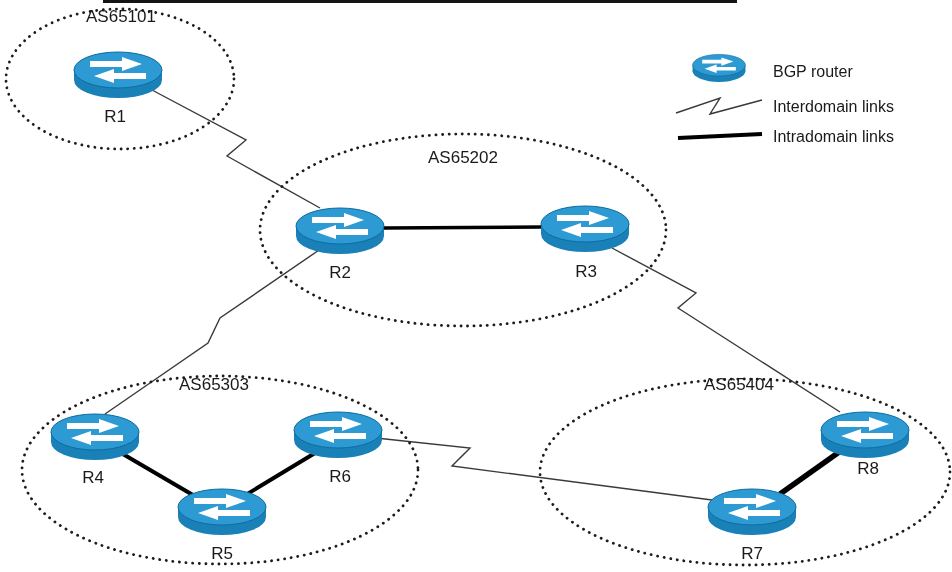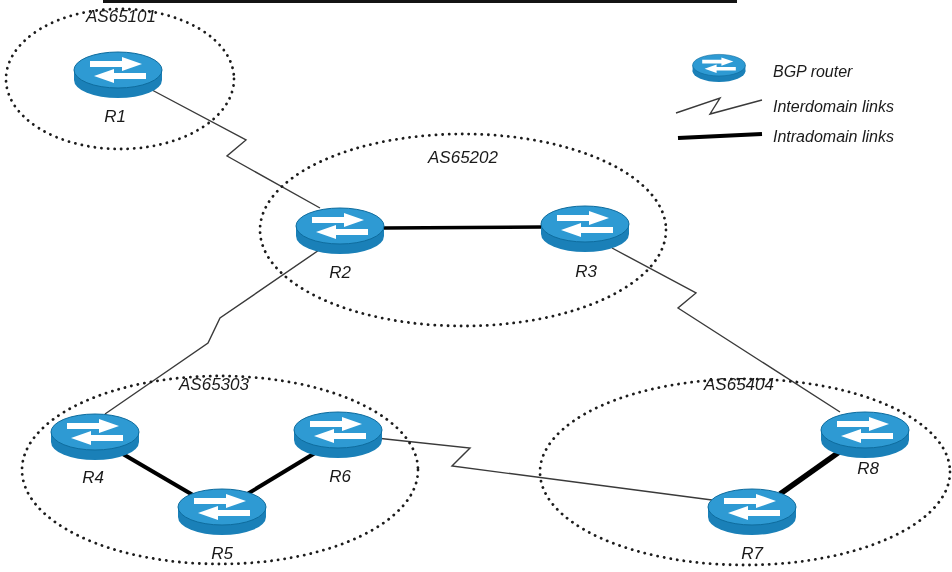--- a/index.html
+++ b/index.html
@@ -8,21 +8,20 @@
     background: #ffffff;
     width: 952px;
     height: 572px;
     overflow: hidden;
   }
   #stage {
     position: relative;
     width: 952px;
     height: 572px;
     background: #ffffff;
-    font-style: italic;
   }
   svg text {
     font-family: "Liberation Sans", sans-serif;
     fill: #1a1a1a;
   }
   .as-label   { font-size: 17px; }
   .node-label { font-size: 17px; }
   .legend-label { font-size: 16px; }
   .as-ellipse {
     fill: none;

